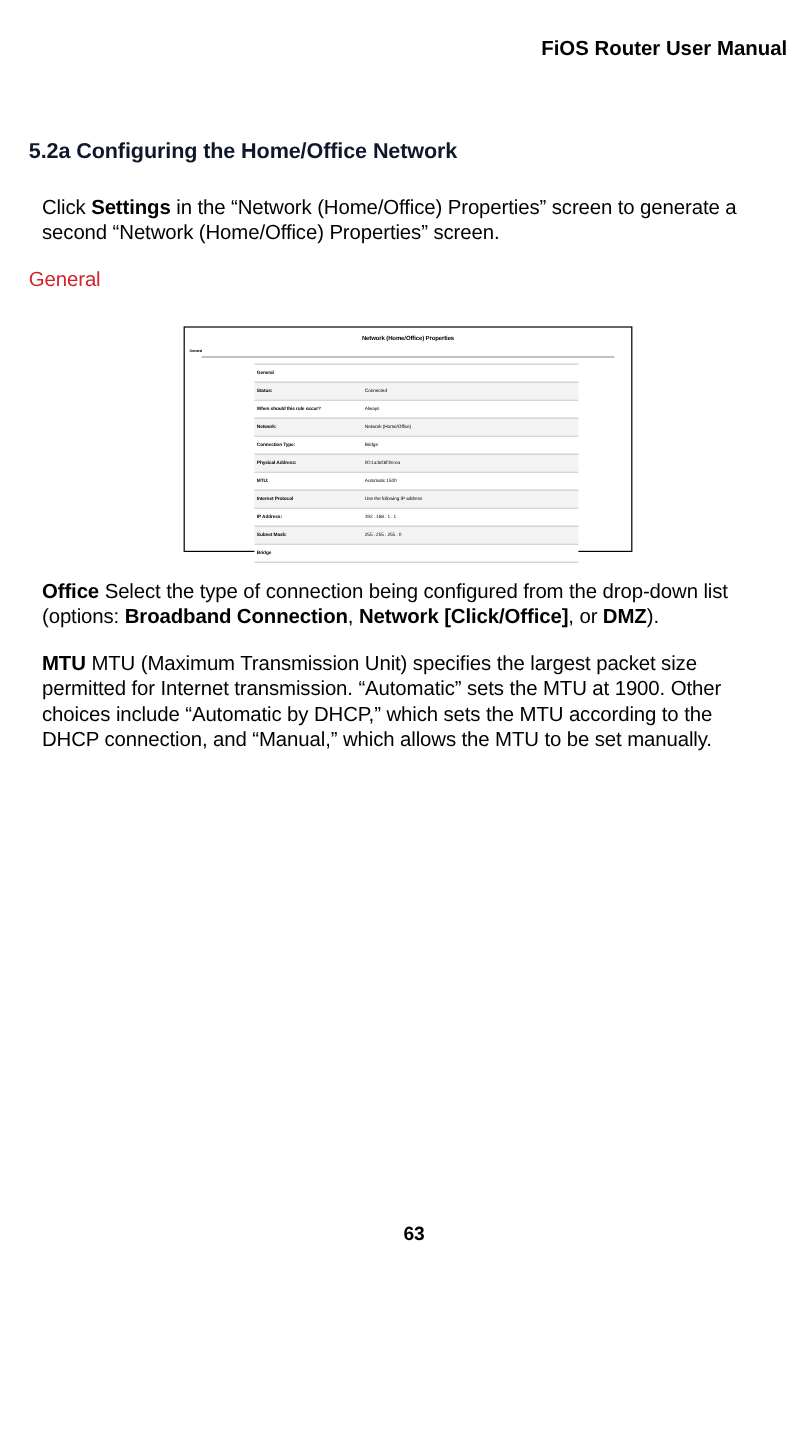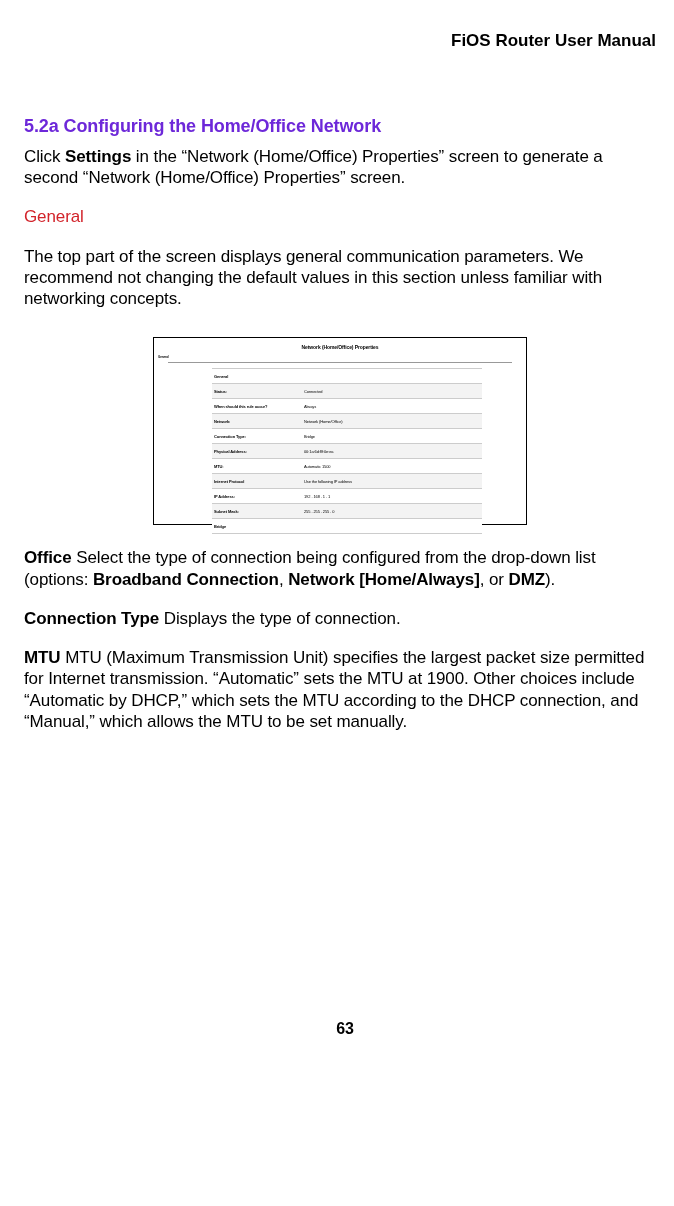--- a/index.html
+++ b/index.html
@@ -23,27 +23,27 @@
     position: relative;
   }
   .header {
     text-align: right;
     font-weight: 900;
     font-size: 17px;
     margin-bottom: 64px;
     letter-spacing: 0;
   }
   h2.section-title {
-    color: #6d28d9;
+    color: #0f172a;
     font-weight: 700;
     font-size: 18px;
-    margin: 0 0 8px;
+    margin: 0 0 24px;
     letter-spacing: -0.1px;
   }
-  p { margin: 0 0 18px; }
+  p { margin: 0 11px 18px; }
   .sub-head {
     color: #d2232a;
     font-weight: 400;
     font-size: 17px;
     margin: 0 0 18px;
   }
   .bold { font-weight: 700; }
   .fig-wrap {
     width: 100%;
     display: flex;
@@ -124,21 +124,20 @@
   <div class="header">FiOS Router User Manual</div>
 
   <h2 class="section-title">5.2a  Configuring the Home/Office Network</h2>
 
   <p>
     <span>Click </span><span class="bold">Settings</span><span> in the “Network (Home/Office) Properties” screen to generate a second “Network (Home/Office) Properties” screen.</span>
   </p>
 
   <p class="sub-head">General</p>
 
-  <p>The top part of the screen displays general communication parameters. We recommend not changing the default values in this section unless familiar with networking concepts.</p>
 
   <div class="fig-wrap">
     <div class="fig">
       <div class="title">Network (Home/Office) Properties</div>
       <div class="tiny-tab">General</div>
       <div class="rule"></div>
       <div class="fig-table" id="fig-table">
           <div class="fig-row">
             <div class="label">General</div>
             <div class="val"></div>
@@ -183,26 +182,23 @@
             <div class="label">Bridge</div>
             <div class="val"></div>
           </div>
         </div>
     </div>
   </div>
 
 
 
   <p>
-    <span class="bold">Office</span><span>  Select the type of connection being configured from the drop-down list (options: </span><span class="bold">Broadband Connection</span><span>, </span><span class="bold">Network [Home/Always]</span><span>, or </span><span class="bold">DMZ</span><span>).</span>
+    <span class="bold">Office</span><span>  Select the type of connection being configured from the drop-down list (options: </span><span class="bold">Broadband Connection</span><span>, </span><span class="bold">Network [Click/Office]</span><span>, or </span><span class="bold">DMZ</span><span>).</span>
   </p>
 
-  <p>
-    <span class="bold">Connection Type</span><span>  Displays the type of connection.</span>
-  </p>
 
 
   <p>
     <span class="bold">MTU</span><span>  MTU (Maximum Transmission Unit) specifies the largest packet size permitted for Internet transmission. “Automatic” sets the MTU at 1900. Other choices include “Automatic by DHCP,” which sets the MTU according to the DHCP connection, and “Manual,” which allows the MTU to be set manually.</span>
   </p>
 
   <div class="footer-num">63</div>
 
 </div>
 

